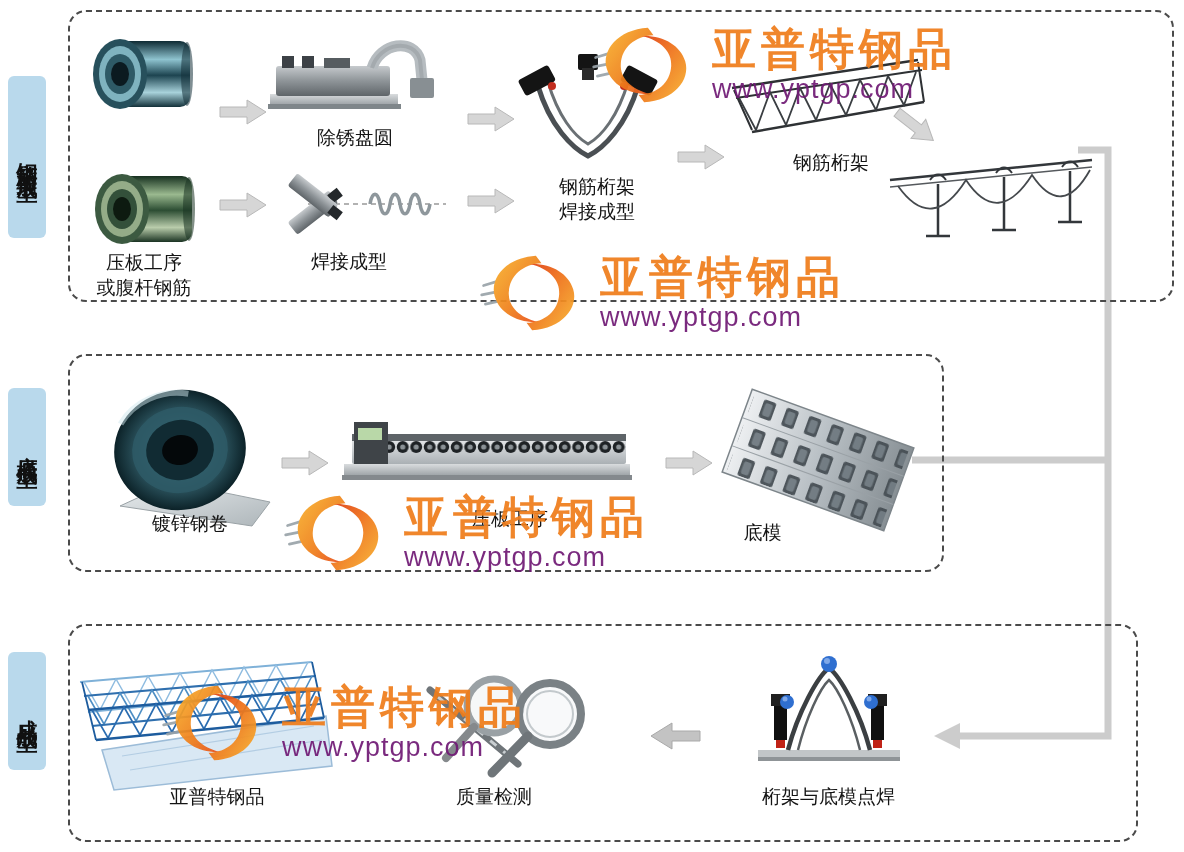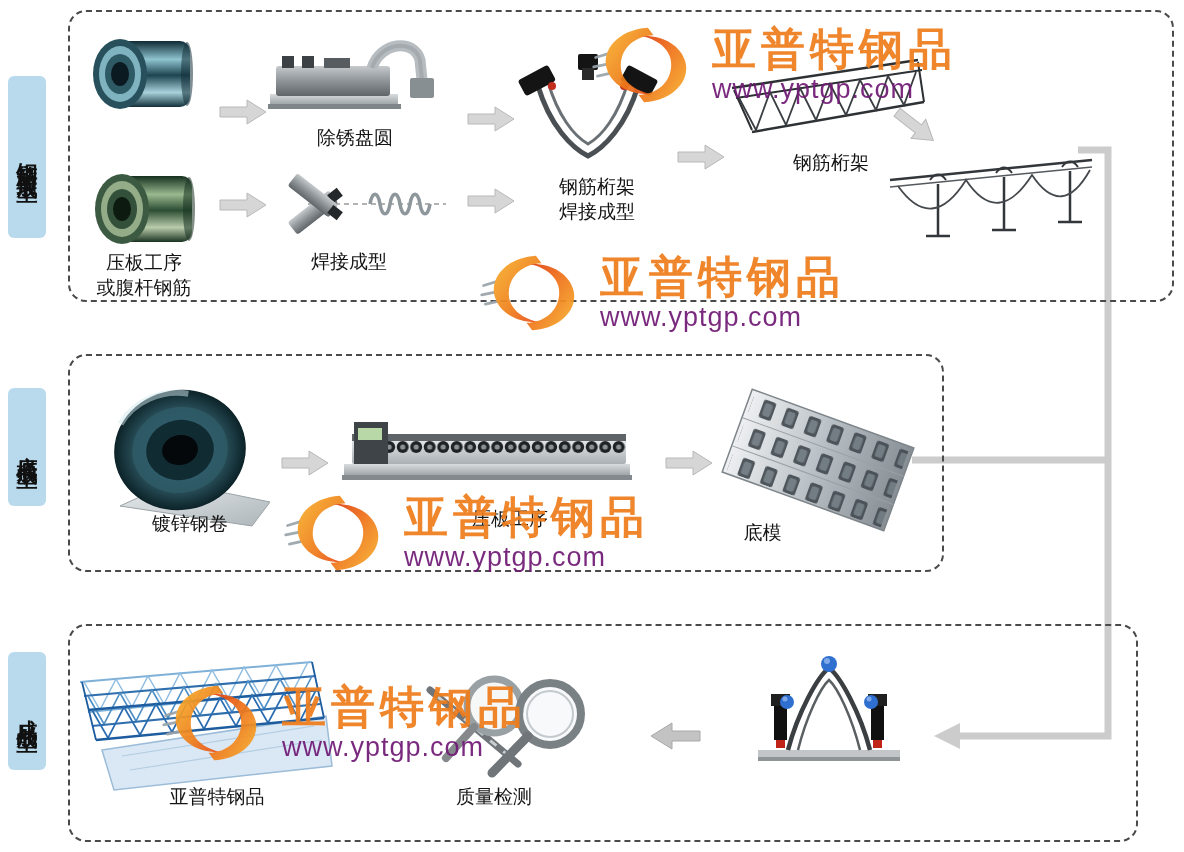--- a/index.html
+++ b/index.html
@@ -364,20 +364,21 @@
         <rect x="22" y="90" width="9" height="8" fill="#c02317"></rect>
         <rect x="119" y="90" width="9" height="8" fill="#c02317"></rect>
         <circle cx="75" cy="14" r="8" fill="#2f6fd0"></circle>
           <circle cx="73" cy="11" r="3" fill="#7fa8e8"></circle>
         <circle cx="33" cy="52" r="7" fill="#2f6fd0"></circle>
           <circle cx="31" cy="49" r="2.5" fill="#7fa8e8"></circle>
         <circle cx="117" cy="52" r="7" fill="#2f6fd0"></circle>
           <circle cx="115" cy="49" r="2.5" fill="#7fa8e8"></circle>
       </svg>
     </div>
+    <div class="step-label" style="left:676px;top:158px;width:165px">桁架与底模点焊</div>
   </div>
 
   <div class="watermark" style="left:590px;top:22px">
     <svg class="wm-logo" viewBox="0 0 120 92">
       <path d="M6,38 L26,32 M4,48 L24,44 M8,58 L26,54" stroke="#9aa4aa" stroke-width="3" fill="none" stroke-linecap="round"></path>
       <path d="M62,6 C30,8 12,30 18,50 C23,67 42,78 64,77 C44,72 32,60 33,45 C34,27 48,15 68,14 Z" fill="url(#wgrad)"></path>
       <path d="M58,86 C90,84 108,62 102,42 C97,25 78,14 56,15 C76,20 88,32 87,47 C86,65 72,77 52,78 Z" fill="url(#wgrad2)"></path>
     </svg>
     <div class="wm-text">
       <div class="wm-brand">亚普特钢品</div>

